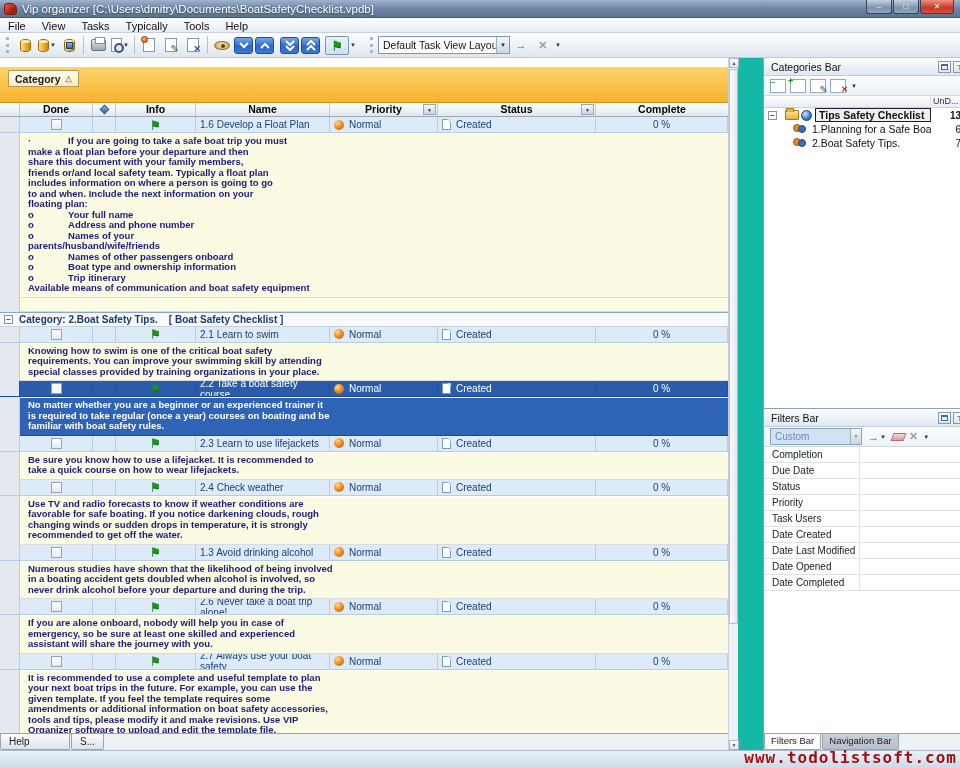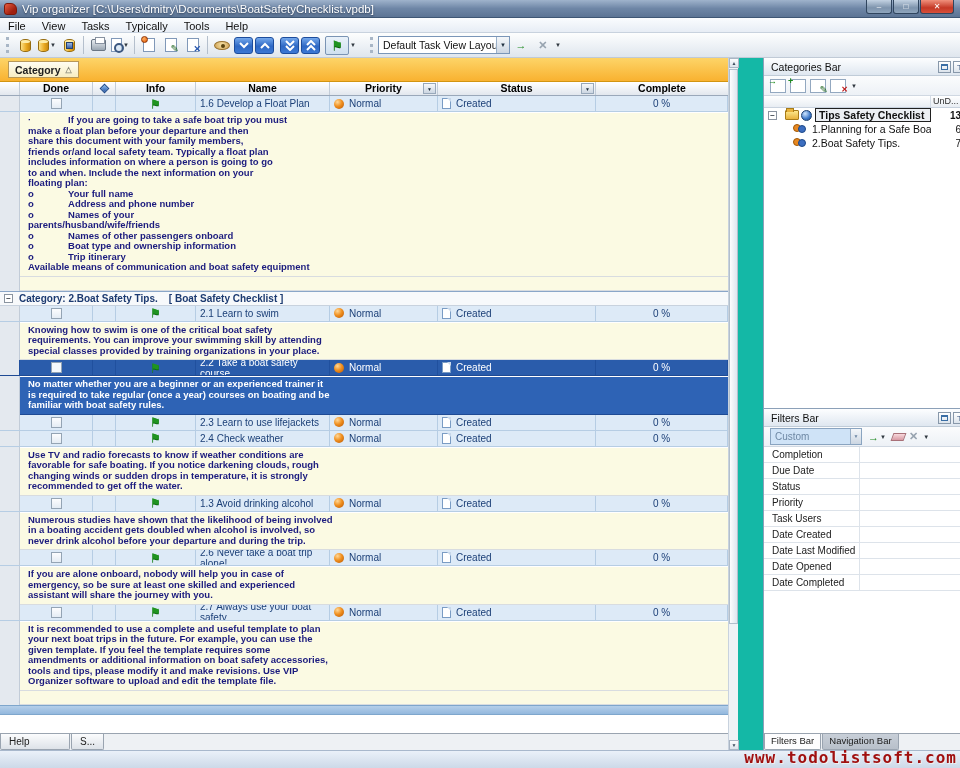--- a/index.html
+++ b/index.html
@@ -46,21 +46,21 @@
   .bluebtn { width:19px; height:17px; border:1px solid #1c4c9c; border-radius:3px; background:linear-gradient(#74a8ec,#2e68c4 55%,#3c78d4); display:flex; align-items:center; justify-content:center; margin:0 1px; }
   .flagbtn { width:24px; height:19px; border:1px solid #7a94b4; border-radius:2px; background:linear-gradient(#eaf2fa,#cfe0f0); display:flex; align-items:center; justify-content:center; }
   .flagglyph { color:#1f9420; font-size:13px; line-height:13px; text-shadow:0 1px 0 #0c5c0c; }
   .combo { display:flex; align-items:center; height:18px; background:#fff; border:1px solid #7a96b8; width:132px; padding-left:4px; font-size:10.5px; color:#101010; position:relative; }
   .combo .cbtn { position:absolute; right:0; top:0; width:13px; height:16px; background:linear-gradient(#f4f7fa,#ccd6e2); border-left:1px solid #9ab0c8; font-size:6px; text-align:center; line-height:16px; color:#203040; }
   .i-export { color:#1d8a1d; font-weight:bold; font-size:11px; }
   .i-grayx { color:#98a4b0; font-weight:bold; font-size:11px; }
 
   
   .gridpane { position:absolute; left:0; top:58px; width:738px; height:692px; background:#fff; display:flex; flex-direction:column; }
-  .groupband { height:24px; background:linear-gradient(#fdd468,#f9b230); border-bottom:1px solid #d29410; position:relative; flex:none; width:728px; }
+  .groupband { height:36px; background:linear-gradient(#fdd468,#f9b230); border-bottom:1px solid #d29410; position:relative; flex:none; width:728px;margin-top:9px; }
   .groupchip { position:absolute; left:8px; top:3px; height:17px; background:linear-gradient(#fffdf2,#f7edc2); border:1px solid #b89858; display:flex; align-items:center; padding:0 6px; font-size:10.5px; font-weight:bold; color:#202020; }
   .sorttri { font-size:8px; color:#8a8a7a; margin-left:5px; }
   .ghead { height:14px; display:grid; grid-template-columns:20px 73px 23px 80px 134px 108px 158px 132px; background:linear-gradient(#ffffff,#e2e7ee); border-bottom:1px solid #9aa8ba; flex:none; width:728px; }
   .ghead .hc { border-right:1px solid #c2ccd8; font-size:10.5px; font-weight:bold; color:#000; text-align:center; line-height:13px; position:relative; overflow:hidden; }
   .hdiamond { display:inline-block; width:7px; height:7px; background:linear-gradient(135deg,#8ec0f0,#2858a8); border:1px solid #1c4888; transform:rotate(45deg); margin-top:3px; }
   .fbtn { position:absolute; right:1px; top:1px; width:13px; height:11px; background:linear-gradient(#f6f8fa,#ccd6e2); border:1px solid #98a8ba; font-size:5px; line-height:10px; color:#203040; text-align:center; }
   #grid-rows { flex:1; overflow:hidden; width:728px; background:#fff; }
 
   .trow { display:grid; grid-template-columns:20px 73px 23px 80px 134px 108px 158px 132px; height:16px; background:#ddeaf7; border-bottom:1px solid #b6cde4; }
   .trow .cell { border-right:1px solid #b6cde4; display:flex; align-items:center; overflow:hidden; font-size:10px; color:#1b3f77; }
@@ -376,20 +376,25 @@
           <span class="cell c-priority">
             <span class="ball"></span>
             <span>Normal</span>
           </span>
           <span class="cell c-status">
             <span class="pageicon"></span>
             <span>Created</span>
           </span>
           <span class="cell c-complete">0 %</span>
         </div>
+        <div class="noterow">
+          <span class="gutter"></span>
+          <span class="notetext">Be sure you know how to use a lifejacket. It is recommended to
+take a quick course on how to wear lifejackets.</span>
+        </div>
         <div class="trow">
           <span class="cell gutter"></span>
           <span class="cell c-done">
             <span class="checkbox"></span>
           </span>
           <span class="cell c-pri"></span>
           <span class="cell c-info">
             <span class="flag">⚑</span>
           </span>
           <span class="cell c-name">2.4 Check weather</span>

